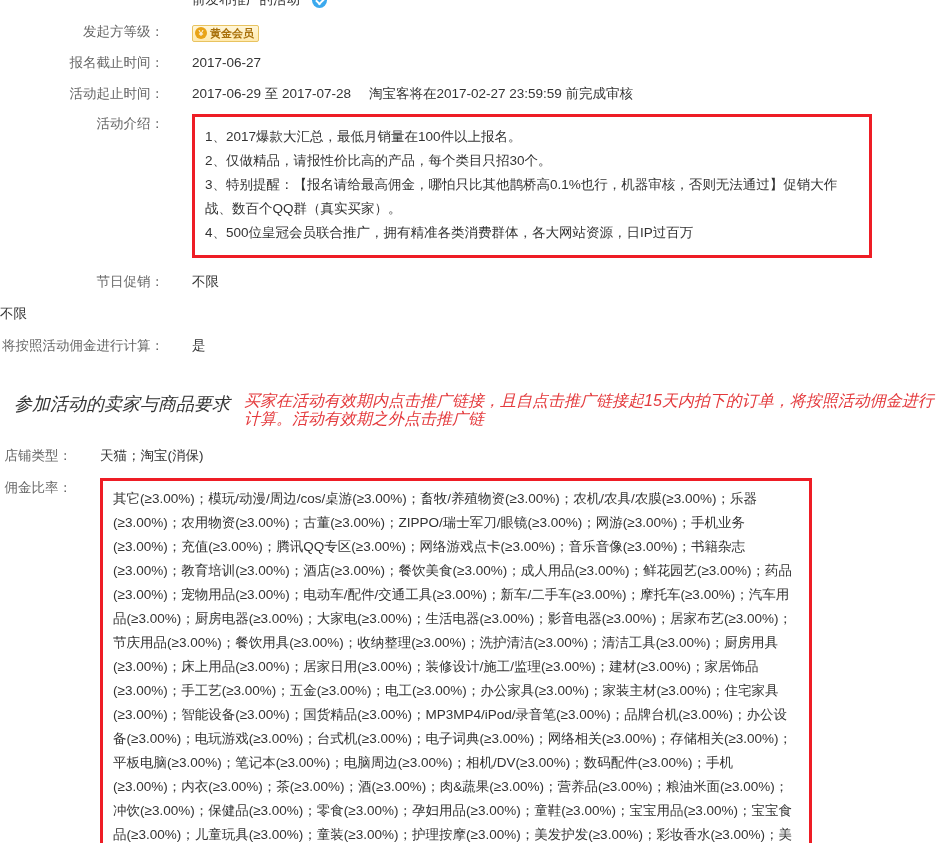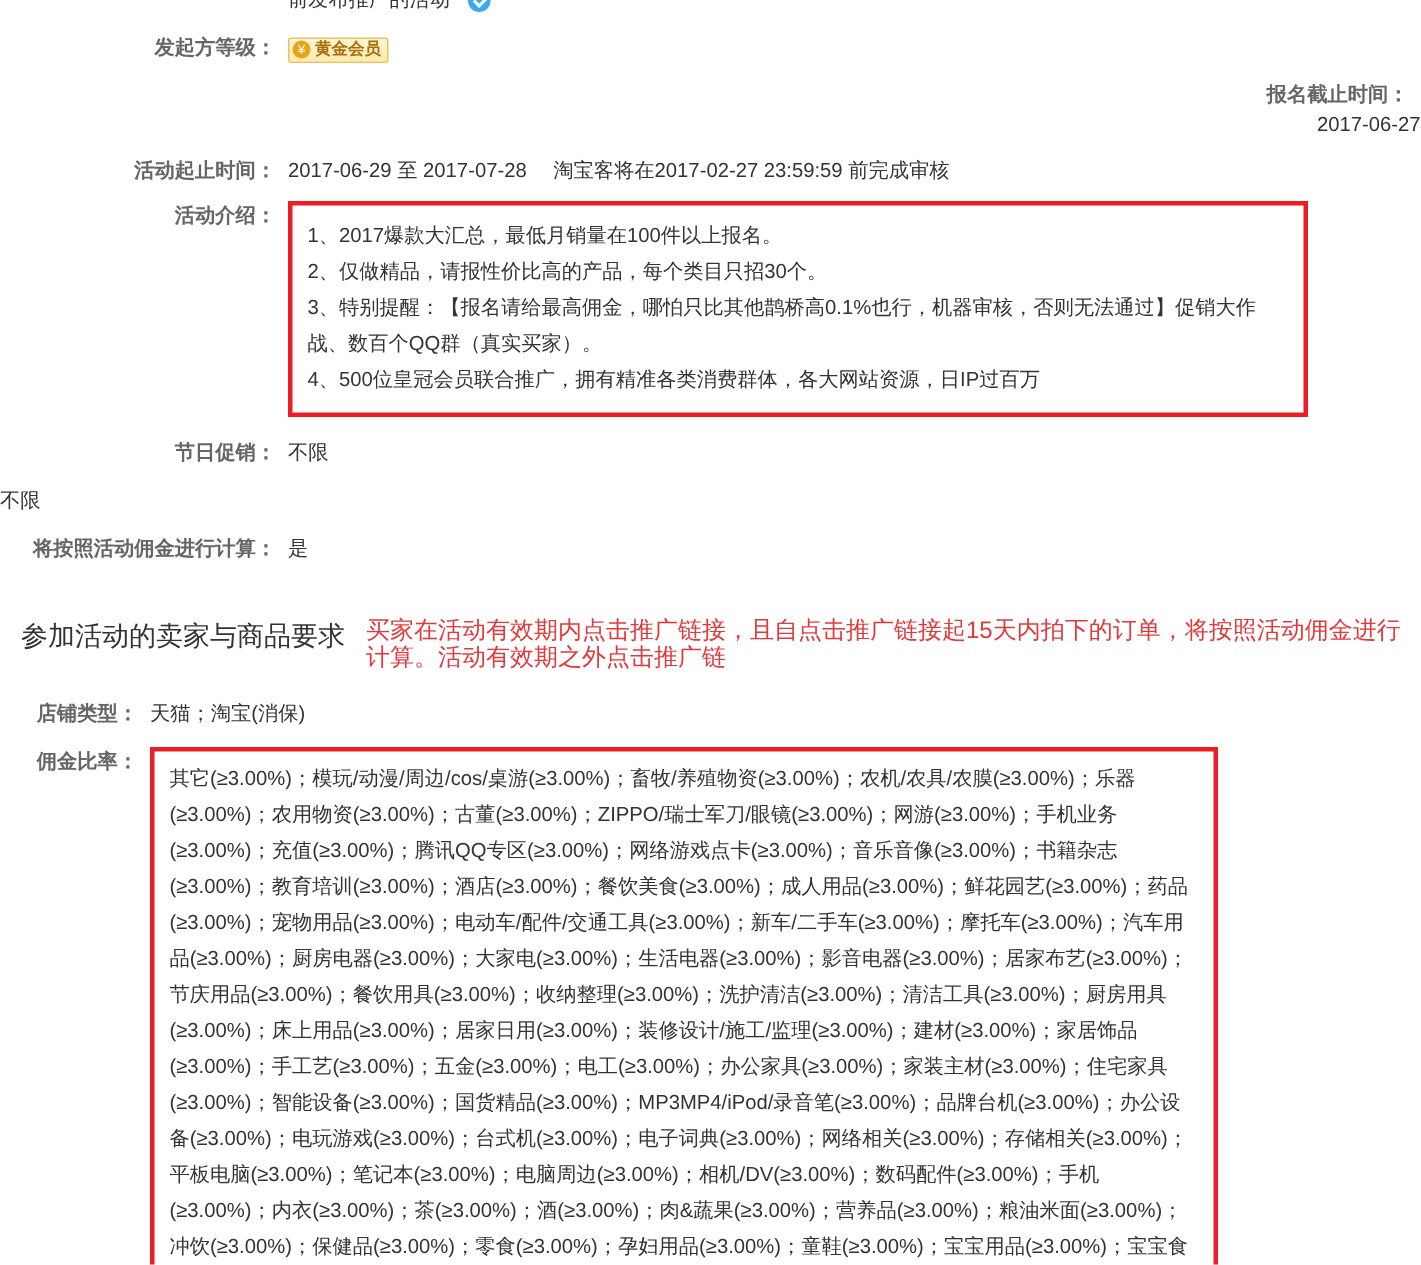--- a/index.html
+++ b/index.html
@@ -20,25 +20,24 @@
 
   .row {
     display: flex;
     align-items: flex-end;
     padding: 0 0 0 0;
   }
   .lbl {
     width: 192px;
     min-width: 192px;
     text-align: right;
-    padding-right: 8px;
+    padding-right: 28px;
     color: #666;
     font-size: 13.5px;
     line-height: 20px;
-    font-weight: bold;
   }
   .val {
     color: #333;
     font-size: 13.5px;
     line-height: 20px;
     flex: 1;
   }
 
   
   .toprow {
@@ -158,21 +157,21 @@
 <div class="row" style="margin-top:6px;">
   <div class="lbl">发起方等级：</div>
   <div class="val">
     <span class="badge-gold">
       <span class="coin">¥</span>
         <span>黄金会员</span>
     </span>
   </div>
 </div>
 
-<div class="row" style="margin-top:11px;flex-direction:column;">
+<div class="row" style="margin-top:11px;">
   <div class="lbl">报名截止时间：</div>
   <div class="val">2017-06-27</div>
 </div>
 
 <div class="row" style="margin-top:11px;">
   <div class="lbl">活动起止时间：</div>
   <div class="val">
     <span>2017-06-29 至 2017-07-28</span>
     <span style="margin-left:14px;">淘宝客将在2017-02-27 23:59:59 前完成审核</span>
   </div>
@@ -197,21 +196,21 @@
   <div class="val">不限</div>
 </div>
 
 <div class="row" style="margin-top:12px;">
   <div class="lbl">将按照活动佣金进行计算：</div>
   <div class="val">是</div>
 </div>
 
 <div class="hr-space" style="height:36px;"></div>
 
-<div style="display:flex; align-items:flex-start;">
+<div style="display:flex; align-items:flex-start;font-style:italic;">
   <div class="section-title">参加活动的卖家与商品要求</div>
   <div class="section-note">买家在活动有效期内点击推广链接，且自点击推广链接起15天内拍下的订单，将按照活动佣金进行计算。活动有效期之外点击推广链</div>
 </div>
 
 <div class="hr-space" style="height:18px;"></div>
 
 <div class="row">
   <div class="lbl" style="width:100px; min-width:100px;">店铺类型：</div>
   <div class="val">天猫；淘宝(消保)</div>
 </div>

